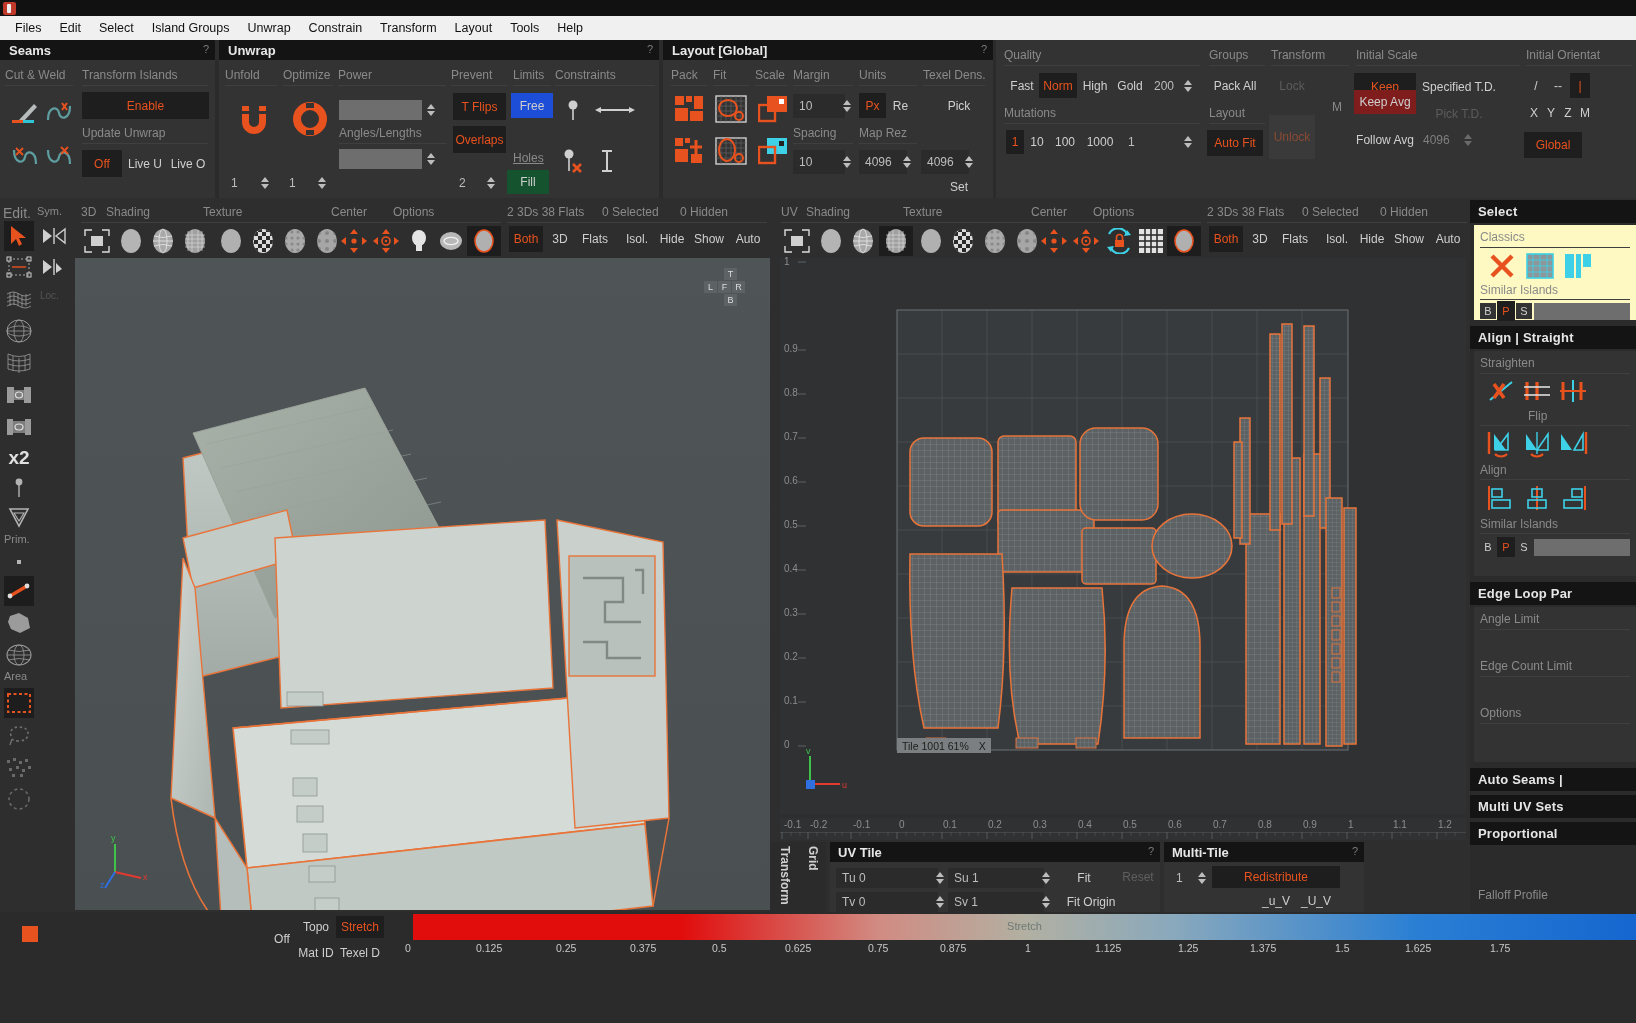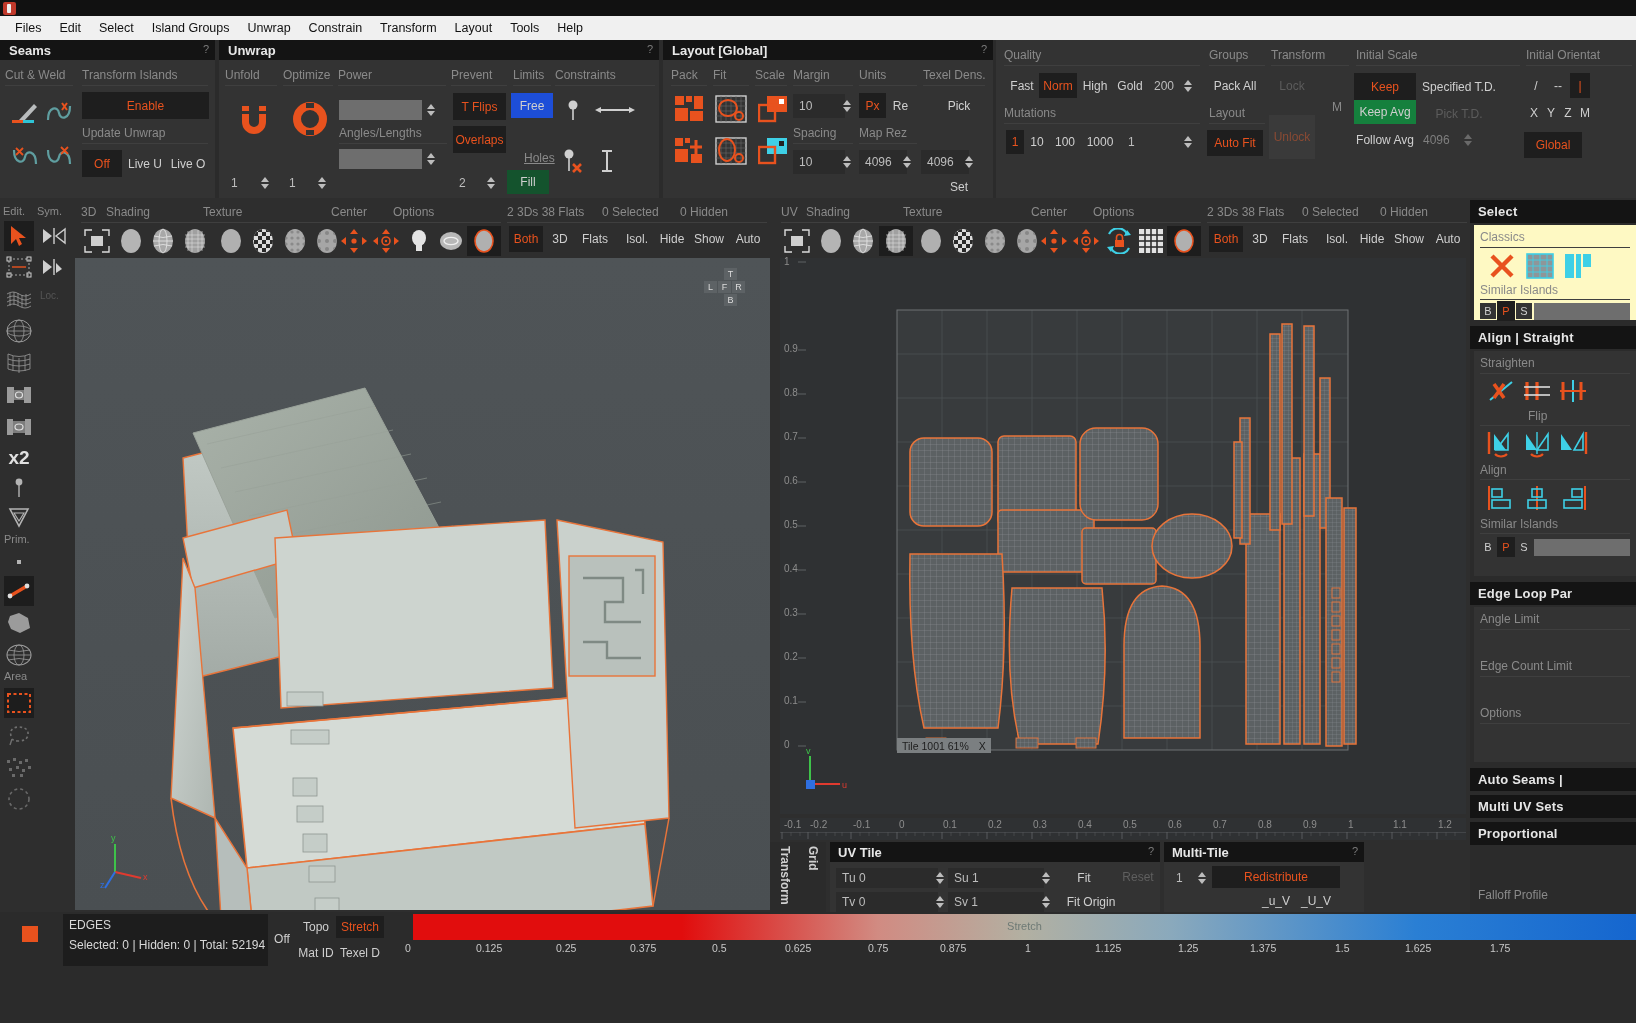--- a/index.html
+++ b/index.html
@@ -181,21 +181,21 @@
       <div class="slider abs" style="left:120px;top:89px;width:83px;height:20px;"></div>
       <div class="spin abs" style="left:206px;top:87px;height:24px;">
             <i class="u"></i>
             <i class="d"></i>
           </div>
 
       <div class="btn on abs" style="left:234px;top:33px;width:53px;height:27px;">T Flips</div>
       <div class="btn on abs" style="left:234px;top:66px;width:53px;height:27px;">Overlaps</div>
 
       <div class="btn abs" style="left:292px;top:33px;width:42px;height:25px;background:#1d4ed8;">Free</div>
-      <div class="lbl abs" style="left:305px;top:91px;text-decoration:underline;">Holes</div>
+      <div class="lbl abs" style="left:294px;top:91px;text-decoration:underline;">Holes</div>
       <div class="btn abs" style="left:288px;top:110px;width:42px;height:24px;background:#14532d;">Fill</div>
 
       <div class="ic abs" style="left:340px;top:36px;width:28px;height:28px;">
         <svg width="22" height="24" viewBox="0 0 22 24">
               <circle cx="11" cy="7" r="4.5" fill="#cfcfcf"></circle>
               <rect x="10.2" y="10" width="1.6" height="12" fill="#cfcfcf"></rect>
             </svg>
       </div>
       <div class="ic abs" style="left:374px;top:36px;width:44px;height:28px;">
         <svg width="40" height="16" viewBox="0 0 40 16">
@@ -398,21 +398,21 @@
       <div class="lbl abs" style="left:213px;top:66px;">Layout</div>
       <div class="abs hr" style="left:213px;top:83px;width:56px;"></div>
       <div class="btn on abs" style="left:211px;top:90px;width:56px;height:26px;">Auto Fit</div>
 
       <div class="btn dim abs" style="left:273px;top:33px;width:46px;height:25px;background:#333;">Lock</div>
       <div class="lbl abs" style="left:336px;top:60px;">M</div>
       <div class="btn abs" style="left:273px;top:75px;width:46px;height:44px;background:#3a3a3a;color:#8a4a33;">Unlock</div>
 
       <div class="btn on abs" style="left:358px;top:33px;width:62px;height:27px;">Keep</div>
       <div class="btn abs" style="left:421px;top:33px;width:84px;height:27px;background:#333;">Specified T.D.</div>
-      <div class="btn abs" style="left:358px;top:60px;width:62px;height:24px;background:#15803d;">Keep Avg</div>
+      <div class="btn abs" style="left:358px;top:50px;width:62px;height:24px;background:#7f1d1d;">Keep Avg</div>
       <div class="btn dim abs" style="left:421px;top:62px;width:84px;height:24px;background:#333;">Pick T.D.</div>
       <div class="btn abs" style="left:358px;top:88px;width:62px;height:24px;background:#333;">Follow Avg</div>
       <div class="field abs" style="left:421px;top:89px;width:44px;height:22px;background:#333;color:#7f7f7f;">4096</div>
       <div class="spin dim abs" style="left:466px;top:87px;height:26px;">
             <i class="u"></i>
             <i class="d"></i>
           </div>
 
       <div class="btn abs" style="left:530px;top:33px;width:20px;height:25px;background:#333;">/</div>
       <div class="btn abs" style="left:551px;top:33px;width:22px;height:25px;background:#333;">--</div>
@@ -420,21 +420,21 @@
       <div class="btn abs" style="left:530px;top:62px;width:16px;height:22px;background:#333;">X</div>
       <div class="btn abs" style="left:547px;top:62px;width:16px;height:22px;background:#333;">Y</div>
       <div class="btn abs" style="left:564px;top:62px;width:16px;height:22px;background:#333;">Z</div>
       <div class="btn abs" style="left:581px;top:62px;width:16px;height:22px;background:#333;">M</div>
       <div class="btn on abs" style="left:528px;top:92px;width:58px;height:26px;">Global</div>
     </div>
   </div>
 </div>
 
 <div class="abs" id="lefttb" style="left:0;top:200px;width:75px;height:768px;background:#2e2e2e;">
-  <div class="lbl abs" style="left:3px;top:5px;font-size:11px;">Edit.</div>
+  <div class="lbl abs" style="left:3px;top:5px;font-size:14px;">Edit.</div>
   <div class="lbl abs" style="left:37px;top:5px;font-size:11px;">Sym.</div>
 
   <div class="abs" style="left:4px;top:21px;width:30px;height:30px;background:#1d1d1d;">
     <svg width="20" height="22" viewBox="0 0 20 22" style="margin:4px 0 0 5px;">
           <polygon points="2,1 2,19 7,14 10,21 13,19 10,13 17,13" fill="#e8521e"></polygon>
         </svg>
   </div>
   <div class="abs ic" style="left:39px;top:21px;width:30px;height:30px;">
     <svg width="26" height="20" viewBox="0 0 26 20">
           <polygon points="2,3 11,10 2,17" fill="#cfcfcf"></polygon>
@@ -1483,24 +1483,20 @@
   </div>
 
   <div class="panel-title" style="margin-top:6px;">Auto Seams | </div>
   <div class="panel-title" style="margin-top:4px;">Multi UV Sets</div>
   <div class="panel-title" style="margin-top:4px;">Proportional</div>
   <div class="lbl abs" style="left:8px;bottom:10px;">Falloff Profile</div>
 </div>
 
 <div id="status" class="abs">
   <div class="abs" style="left:22px;top:14px;width:16px;height:16px;background:#e8521e;"></div>
-  <div class="abs" style="left:63px;top:2px;width:205px;height:52px;background:#1d1d1d;">
-    <div style="color:#d8d8d8;font-size:12px;padding:4px 0 0 6px;">EDGES</div>
-    <div style="color:#d8d8d8;font-size:12px;padding:6px 0 0 6px;">Selected: 0 | Hidden: 0 | Total: 52194</div>
-  </div>
   <div class="btn abs" style="left:270px;top:16px;width:24px;height:22px;background:#2b2b2b;">Off</div>
   <div class="btn abs" style="left:298px;top:4px;width:36px;height:22px;background:#2b2b2b;">Topo</div>
   <div class="btn on abs" style="left:336px;top:4px;width:48px;height:22px;">Stretch</div>
   <div class="btn abs" style="left:296px;top:30px;width:40px;height:22px;background:#2b2b2b;">Mat ID</div>
   <div class="btn abs" style="left:336px;top:30px;width:48px;height:22px;background:#2b2b2b;">Texel D</div>
 
   <div class="abs" style="left:413px;top:2px;width:1223px;height:26px;
        background:linear-gradient(to right,#e10d0d 0%,#e10d0d 22%,#d18b82 38%,#b2b0a2 50%,#8aa9bc 62%,#2a7fd4 82%,#1566cf 100%);">
     <div style="text-align:center;color:#6e7a75;font-size:11px;padding-top:6px;">Stretch</div>
   </div>

